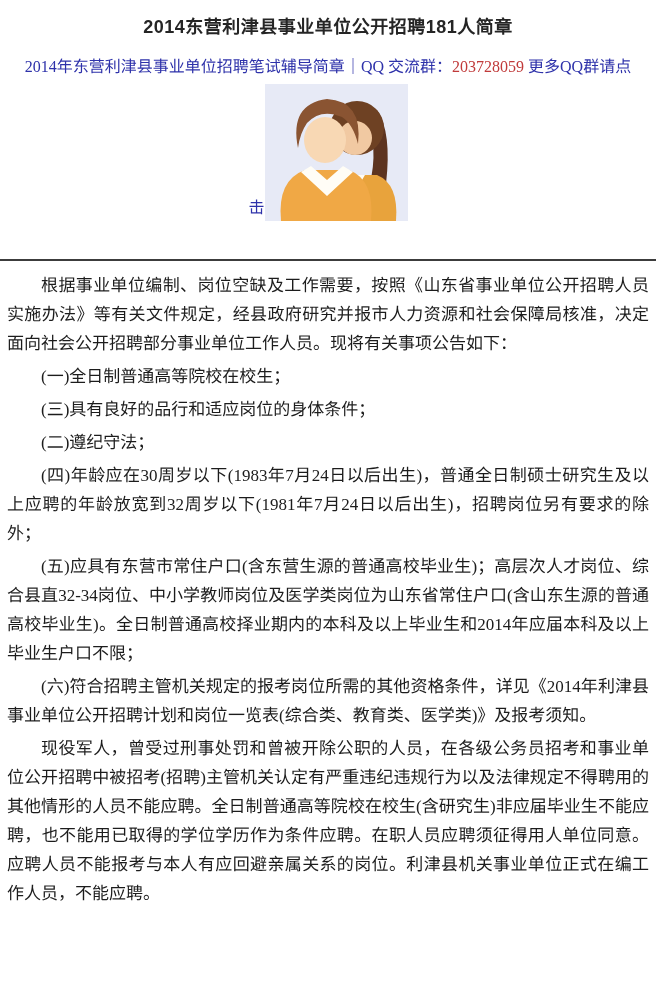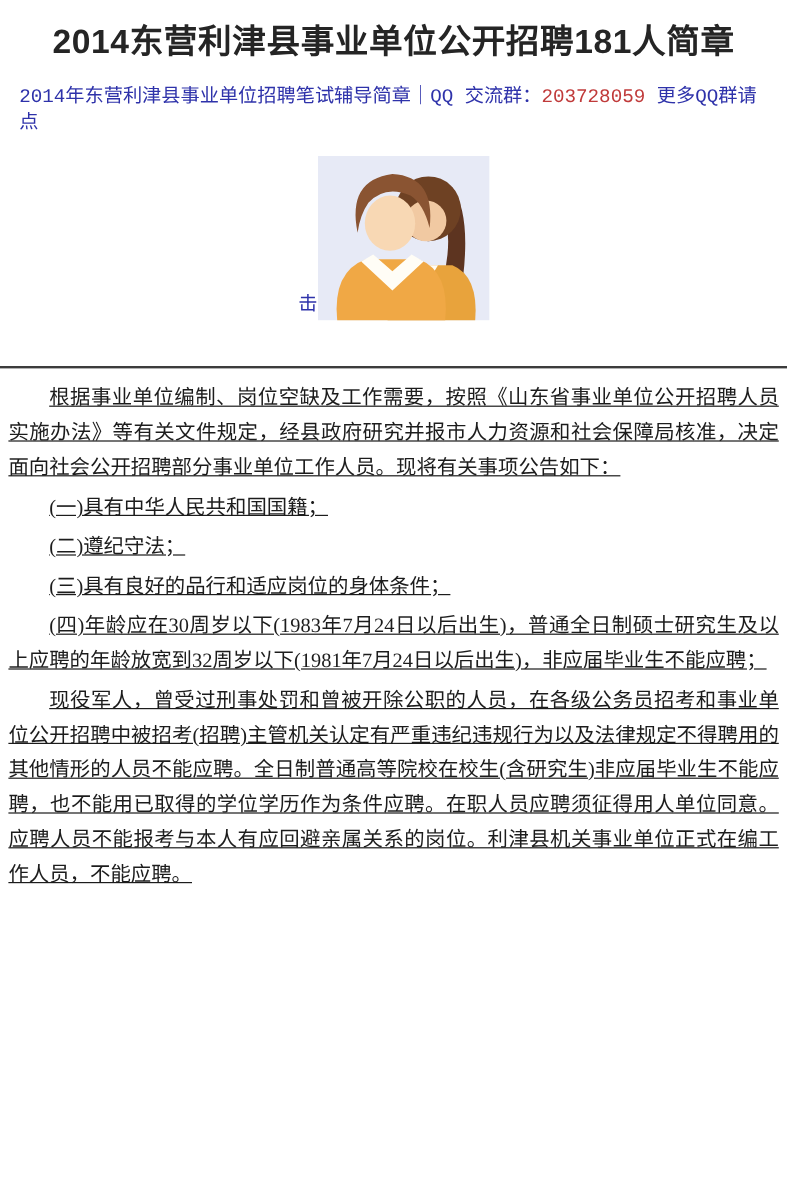--- a/index.html
+++ b/index.html
@@ -12,34 +12,33 @@
     height: 1003px;
     overflow: hidden;
     font-family: "Liberation Serif", serif;
     color: #1c1c1c;
   }
   .page {
     padding-top: 12px;
   }
   .title {
     font-family: "Liberation Sans", sans-serif;
-    font-size: 28px;
+    font-size: 18px;
     font-weight: bold;
     color: #252525;
     text-align: center;
     margin: 0 0 18px 0;
     letter-spacing: 0.5px;
   }
   .subtitle {
-    text-align: left;
+    text-align: center;
     font-size: 16px;
     line-height: 22px;
-    margin: 16px;
+    margin: 0;
     color: #2e32aa;
-    font-family: Liberation Mono, monospace;
   }
   .subtitle a {
     color: #2e32aa;
     text-decoration: none;
     cursor: pointer;
   }
   .qq-number {
     color: #c03a3a;
   }
   .subtitle-line2 {
@@ -68,21 +67,20 @@
   }
   .article {
     padding: 0 7px;
     font-size: 17px;
     line-height: 29px;
     text-align: justify;
   }
   .article p {
     margin: 4px 0;
     text-indent: 2em;
-    text-decoration: underline;
   }
 </style>
 </head>
 <body>
 
 <div class="page">
 
   <h1 class="title">2014东营利津县事业单位公开招聘181人简章</h1>
 
   <div class="subtitle">
@@ -103,21 +101,23 @@
         <path d="M36,88 L62,112 L88,88 L78,82 L62,96 L46,82 Z" fill="#fffdf6"></path>
         <ellipse cx="60" cy="56" rx="21" ry="23" fill="#f8d8b4"></ellipse>
         <path d="M33,64 Q24,20 62,15 Q98,17 93,60 Q88,40 77,33 Q56,24 42,39 Q35,49 33,64 Z" fill="#8a5432"></path>
       </svg></span>
   </div>
 
   <hr class="divider">
 
   <div class="article">
     <p>根据事业单位编制、岗位空缺及工作需要，按照《山东省事业单位公开招聘人员实施办法》等有关文件规定，经县政府研究并报市人力资源和社会保障局核准，决定面向社会公开招聘部分事业单位工作人员。现将有关事项公告如下：</p>
-    <p>(一)具有中华人民共和国国籍；</p>
+    <p>(一)全日制普通高等院校在校生；</p>
+    <p>(三)具有良好的品行和适应岗位的身体条件；</p>
     <p>(二)遵纪守法；</p>
-    <p>(三)具有良好的品行和适应岗位的身体条件；</p>
-    <p>(四)年龄应在30周岁以下(1983年7月24日以后出生)，普通全日制硕士研究生及以上应聘的年龄放宽到32周岁以下(1981年7月24日以后出生)，非应届毕业生不能应聘；</p>
+    <p>(四)年龄应在30周岁以下(1983年7月24日以后出生)，普通全日制硕士研究生及以上应聘的年龄放宽到32周岁以下(1981年7月24日以后出生)，招聘岗位另有要求的除外；</p>
+    <p>(五)应具有东营市常住户口(含东营生源的普通高校毕业生)；高层次人才岗位、综合县直32-34岗位、中小学教师岗位及医学类岗位为山东省常住户口(含山东生源的普通高校毕业生)。全日制普通高校择业期内的本科及以上毕业生和2014年应届本科及以上毕业生户口不限；</p>
+    <p>(六)符合招聘主管机关规定的报考岗位所需的其他资格条件，详见《2014年利津县事业单位公开招聘计划和岗位一览表(综合类、教育类、医学类)》及报考须知。</p>
     <p>现役军人，曾受过刑事处罚和曾被开除公职的人员，在各级公务员招考和事业单位公开招聘中被招考(招聘)主管机关认定有严重违纪违规行为以及法律规定不得聘用的其他情形的人员不能应聘。全日制普通高等院校在校生(含研究生)非应届毕业生不能应聘，也不能用已取得的学位学历作为条件应聘。在职人员应聘须征得用人单位同意。应聘人员不能报考与本人有应回避亲属关系的岗位。利津县机关事业单位正式在编工作人员，不能应聘。</p>
 
   </div>
 
 </div>
 
 </body></html>

